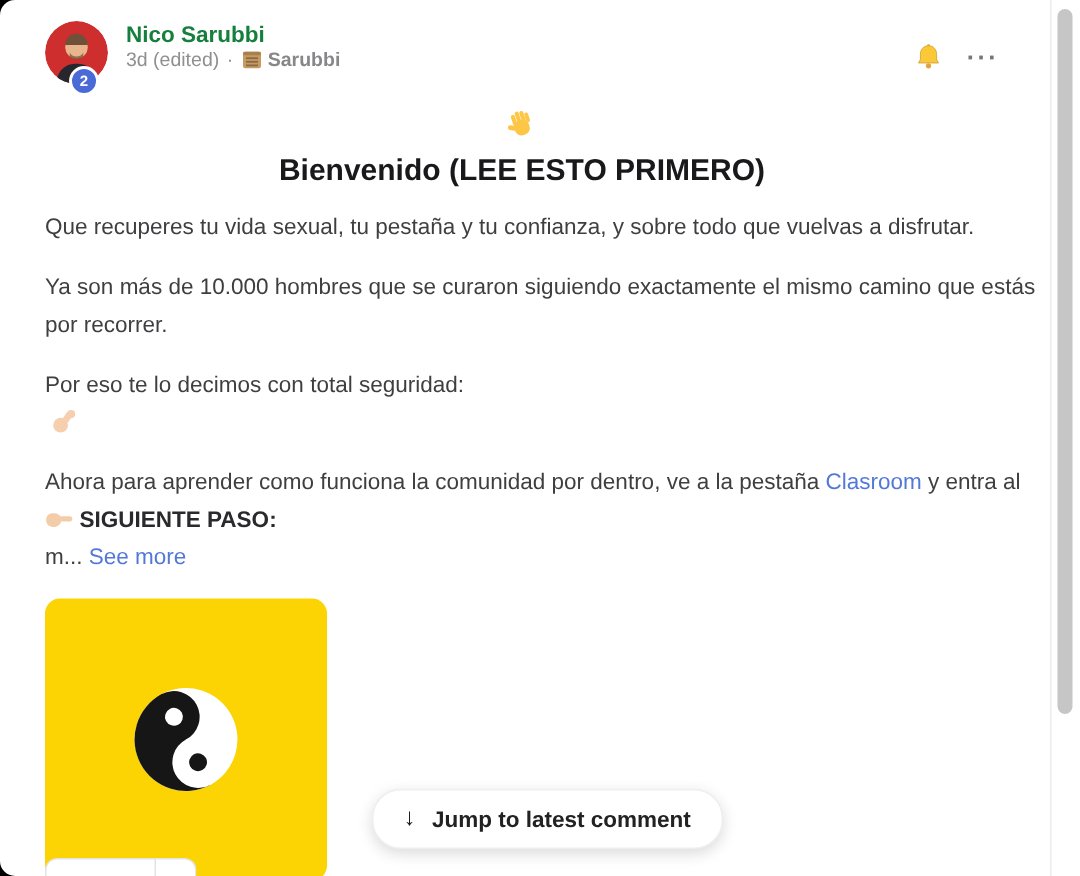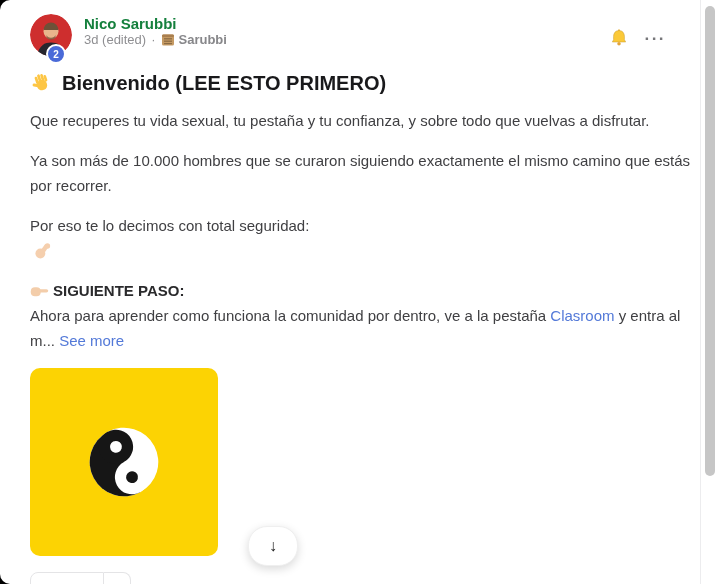--- a/index.html
+++ b/index.html
@@ -14,21 +14,21 @@
                border:2px solid #fff;border-radius:50%;color:#fff;font-size:10px;font-weight:700;
                display:flex;align-items:center;justify-content:center;}
   .author-block{margin-left:12px;padding-top:1px;}
   .author-name{font-size:15px;font-weight:700;color:#15803d;}
   .meta{margin-top:0;font-size:13px;color:#8f8f92;display:flex;align-items:center;gap:5px;}
   .meta .category{font-weight:700;color:#87878a;display:flex;align-items:center;gap:4px;}
   .header-actions{margin-left:auto;display:flex;align-items:center;gap:16px;padding-top:14px;}
   .more-dots{font-size:17px;font-weight:700;color:#77777a;letter-spacing:1.5px;line-height:1;cursor:pointer;}
   .bell-btn{cursor:pointer;display:flex;}
   
-  .title{display:flex;align-items:center;gap:8px;margin-top:15px;font-size:20px;font-weight:700;color:#19191b;}
+  .title{display:flex;align-items:center;gap:8px;margin-top:15px;font-size:20px;font-weight:700;color:#19191b;flex-direction:column;}
   .body-text{margin-top:13px;font-size:15px;color:#3f3f42;line-height:25px;}
   .para{margin-bottom:15px;}
   .line{white-space:nowrap;}
   a.link{color:#5379d8;text-decoration:none;cursor:pointer;}
   .p4-heading{font-weight:700;color:#2a2a2c;}
   .inline-ico{display:inline-block;vertical-align:-3px;}
   
   .post-image{margin-top:14px;width:188px;height:188px;border-radius:10px;background:#fcd303;
               display:flex;align-items:center;justify-content:center;}
   
@@ -125,29 +125,29 @@
               <circle cx="7.5" cy="13.5" r="5.8"></circle>
               <rect x="10.5" y="2" width="5.2" height="11" rx="2.6" transform="rotate(35 13 7)"></rect>
               <circle cx="15.8" cy="4.8" r="3.2"></circle>
             </g>
           </svg>
         </div>
       </div>
 
       <div class="para">
         <div class="line">
+          <span>Ahora para aprender como funciona la comunidad por dentro, ve a la pestaña </span><a class="link">Clasroom</a><span> y entra al</span>
+        </div>
+        <div class="line">
           <svg class="inline-ico" width="19" height="15" viewBox="0 0 24 18" style="margin-right:4px;">
             <g fill="#f3cdaa">
               <rect x="1" y="3.5" width="12.5" height="11.5" rx="5.2"></rect>
               <rect x="9" y="6" width="14" height="4.4" rx="2.2"></rect>
             </g>
           </svg><span class="p4-heading">SIGUIENTE PASO</span><span class="p4-heading">:</span>
-        </div>
-        <div class="line">
-          <span>Ahora para aprender como funciona la comunidad por dentro, ve a la pestaña </span><a class="link">Clasroom</a><span> y entra al</span>
         </div>
         <div class="line">
           <span>m... </span><a class="link">See more</a>
         </div>
       </div>
 
     </div>
 
     <div class="post-image">
       <svg width="70" height="70" viewBox="0 0 100 100">
@@ -164,18 +164,19 @@
 
   </div>
 
   <div class="reaction-stubs">
     <div class="stub stub1"></div>
     <div class="stub stub2"></div>
   </div>
 
   <div class="jump-pill">
     <span class="jump-arrow">↓</span>
+    <span>Jump to latest comment</span>
   </div>
 
   <div class="panel-divider"></div>
   <div class="scroll-thumb"></div>
 
 </div>
 
 </body></html>

